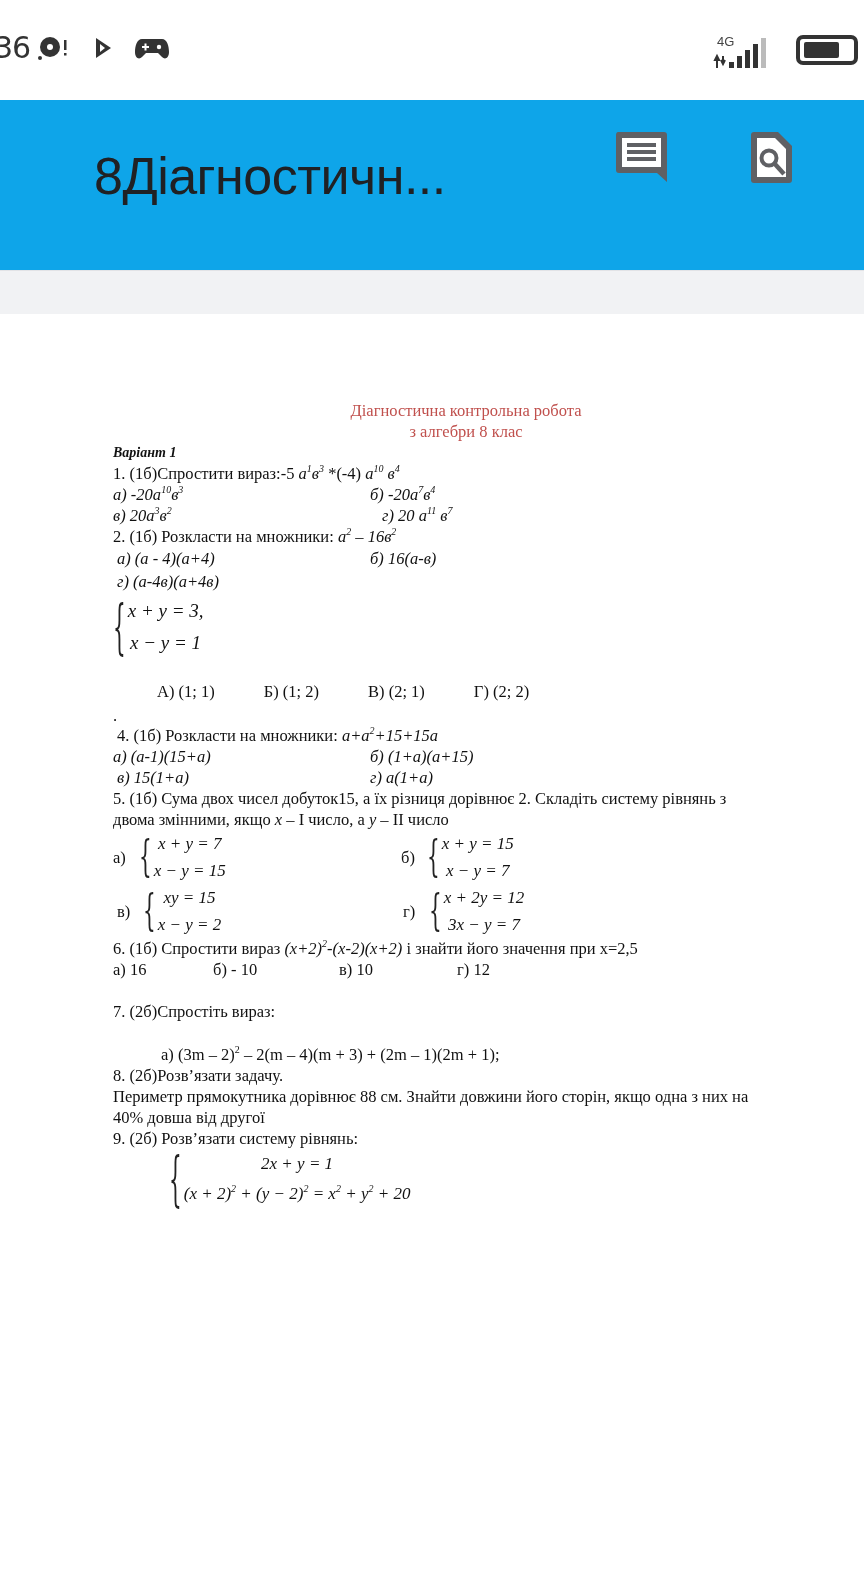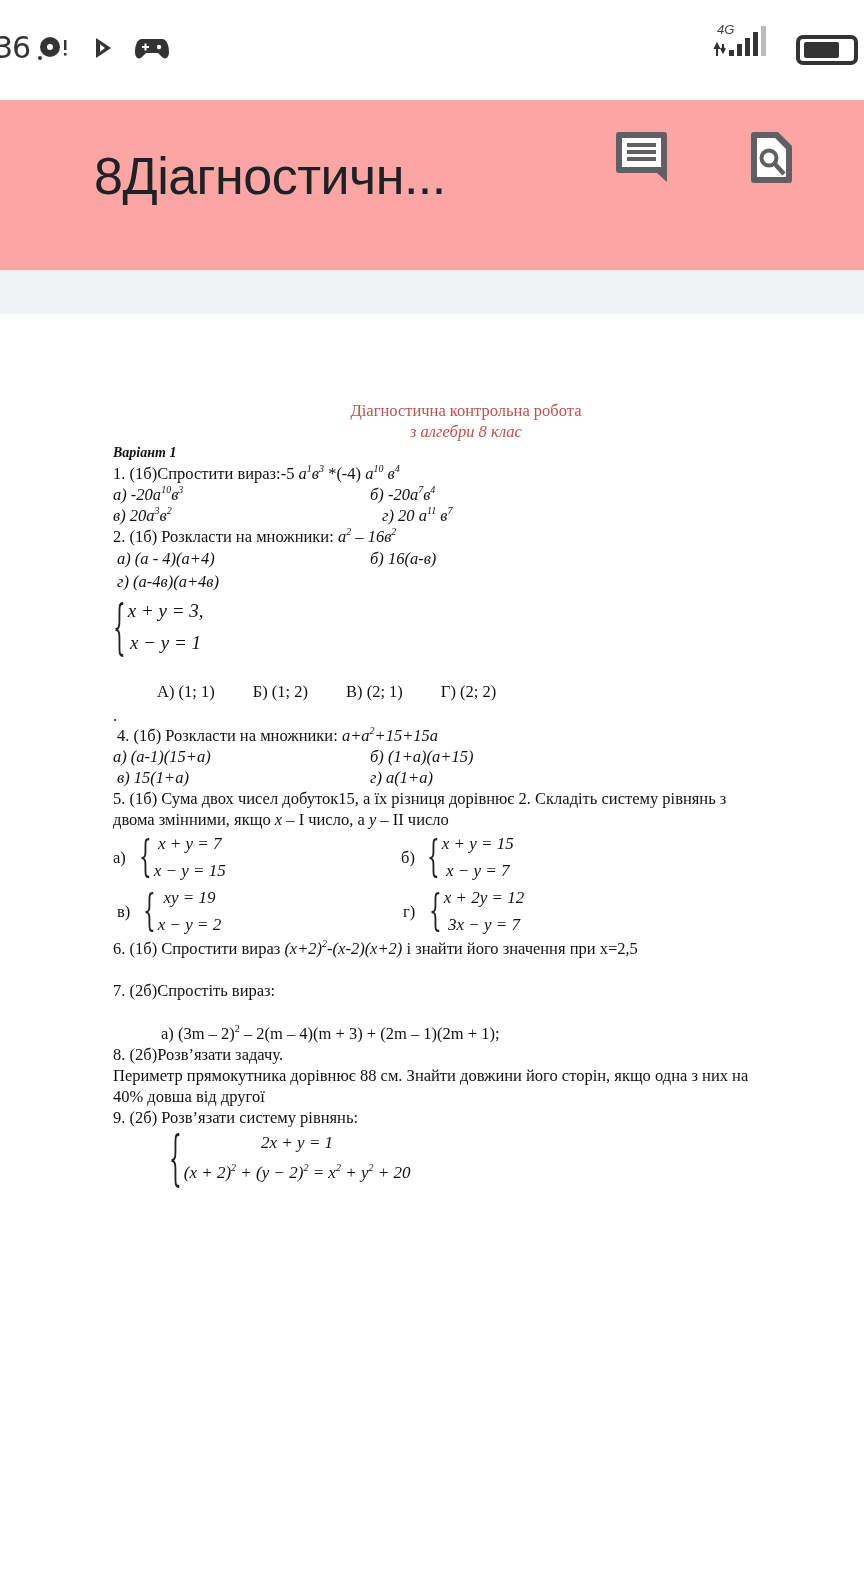--- a/index.html
+++ b/index.html
@@ -3,47 +3,47 @@
 <meta charset="utf-8">
 <style>
   * { box-sizing: border-box; margin: 0; padding: 0; }
   html, body { width: 864px; height: 1581px; background: #ffffff; overflow: hidden; }
   body { font-family: "Liberation Sans", sans-serif; color: #222; position: relative; }
 
   
   .status-bar { position: absolute; top: 0; left: 0; width: 864px; height: 100px; background: #fff; }
   .sb-time { position: absolute; left: -6px; top: 30px; font-size: 30px; color: #333; font-family: "DejaVu Sans", sans-serif; letter-spacing: -1px; }
   .sb-icon { position: absolute; top: 34px; }
-  .sb-net { position: absolute; left: 713px; top: 22px; width: 70px; height: 36px; font-style: italic; }
+  .sb-net { position: absolute; left: 713px; top: 34px; width: 70px; height: 36px; }
   .sb-net-label { position: absolute; left: 4px; top: 0; font-size: 13px; color: #444; }
   .battery { position: absolute; left: 796px; top: 35px; width: 62px; height: 30px; border: 4px solid #333; border-radius: 7px; }
   .battery-fill { position: absolute; left: 4px; top: 3px; height: 16px; background: #333; border-radius: 2px; }
 
   
-  .app-bar { position: absolute; top: 100px; left: 0; width: 864px; height: 170px; background: #fca5a5; }
+  .app-bar { position: absolute; top: 100px; left: 0; width: 864px; height: 170px; background: #0ea5e9; }
   .doc-title { position: absolute; left: 94px; top: 46px; font-size: 52px; color: #202124; font-family: "Liberation Sans", sans-serif; letter-spacing: -0.5px; }
   .app-icon-btn { position: absolute; top: 26px; width: 64px; height: 64px; display: flex; align-items: center; justify-content: center; cursor: pointer; }
   .divider-band { position: absolute; top: 270px; left: 0; width: 864px; height: 44px; background: #f1f2f4; border-top: 1px solid #e2e3e6; }
 
   
   .page { position: absolute; top: 314px; left: 1px; width: 864px; height: 1267px; background: #fff; }
   .doc { position: absolute; left: 112px; top: 86px; width: 720px; font-family: "Liberation Serif", serif; font-size: 16.5px; color: #111; line-height: 21px; }
   .hdr-red { color: #c0504d; text-align: center; width: 706px; font-size: 16.5px; }
   .hdr-bold { text-align: left; width: 706px; font-weight: bold; font-size: 14px; font-style: italic; }
   .row { display: flex; white-space: nowrap; }
   .col-a { width: 257px; }
   .it { font-style: italic; }
   sup { font-size: 10px; vertical-align: 7px; line-height: 0; }
   .sys { display: inline-flex; align-items: center; vertical-align: middle; }
   .brace { font-family: "DejaVu Serif", serif; font-weight: 100; transform: scaleY(2.1); display: inline-block; margin-right: 2px; color: #222; font-size: 20px; }
   .eqs { display: inline-flex; flex-direction: column; font-style: italic; line-height: 26px; text-align: center; }
   .eqs.small { line-height: 27px; font-size: 17px; }
   .eqs.large { font-size: 19px; line-height: 32px; }
   .q3 { display: flex; align-items: center; margin-top: 2px; }
-  .ans-row { display: flex; margin-left: 44px; margin-top: 22px; gap: 0; }
+  .ans-row { display: flex; margin-left: 44px; margin-top: 22px; gap: 11px; }
   .ans-row span { margin-right: 38px; }
   .gap-dot { height: 20px; padding-left: 0; }
   .sys-row { display: flex; align-items: center; height: 54px; }
   .sys-row .lbl { width: 26px; display: inline-block; }
   .sys-cell { width: 288px; display: flex; align-items: center; }
   .q6-ans { display: flex; }
   .q6-ans span { display: inline-block; }
 </style>
 </head>
 <body>
@@ -108,21 +108,21 @@
       <circle cx="27" cy="30" r="7.5" fill="none" stroke="#5f6064" stroke-width="4"></circle>
       <path d="M32 35 L42 46" stroke="#5f6064" stroke-width="4.5"></path>
     </svg>
   </div>
 </div>
 <div class="divider-band"></div>
 
 <div class="page">
   <div class="doc">
     <div class="hdr-red" style="color: rgb(192, 80, 77);">Діагностична контрольна робота</div>
-    <div class="hdr-red" style="color: rgb(192, 80, 77); font-style: italic;">з алгебри 8 клас</div>
+    <div class="hdr-red" style="color: rgb(192, 80, 77);">з алгебри 8 клас</div>
     <div class="hdr-bold">Варіант 1</div>
 
     <div>
       <span>1. (1б)Спростити вираз:-5 </span><span class="it"><span>a</span><sup>1</sup><span>в</span><sup>3</sup></span><span> *(-4) </span><span class="it"><span>a</span><sup>10</sup><span> в</span><sup>4</sup></span>
     </div>
     <div class="row it">
       <span class="col-a"><span>а) -20a</span><sup>10</sup><span>в</span><sup>3</sup></span>
       <span><span>б) -20a</span><sup>7</sup><span>в</span><sup>4</sup></span>
     </div>
     <div class="row it">
@@ -190,36 +190,42 @@
             <span>x + y = 15</span>
             <span>x − y = 7</span>
           </span>
       </div>
     </div>
     <div class="sys-row">
       <div class="sys-cell" style="padding-left:4px;">
         <span class="lbl">в)</span>
         <span class="brace">{</span>
         <span class="eqs small">
-            <span>xy = 19</span>
+            <span>xy = 15</span>
             <span>x − y = 2</span>
           </span>
       </div>
       <div class="sys-cell" style="padding-left:2px;">
         <span class="lbl">г)</span>
         <span class="brace">{</span>
         <span class="eqs small">
             <span>x + 2y = 12</span>
             <span>3x − y = 7</span>
           </span>
       </div>
     </div>
 
     <div>
       <span>6. (1б) Спростити вираз </span><span class="it"><span>(x+2)</span><sup>2</sup><span>-(x-2)(x+2)</span></span><span> і знайти його значення при х=2,5</span>
+    </div>
+    <div class="q6-ans">
+      <span style="width:100px;">а)  16</span>
+      <span style="width:126px;">б)  - 10</span>
+      <span style="width:118px;">в)  10</span>
+      <span>г)  12</span>
     </div>
 
     <div style="margin-top:21px;">7. (2б)Спростіть вираз:</div>
     <div style="margin-top:22px; margin-left:48px;">
       <span>а) (3m – 2)</span><sup>2</sup><span> – 2(m – 4)(m + 3) + (2m – 1)(2m + 1);</span>
     </div>
 
     <div>8. (2б)Розв’язати задачу.</div>
     <div>Периметр прямокутника дорівнює 88 см. Знайти довжини його сторін, якщо одна з них на</div>
     <div>40% довша від другої</div>

